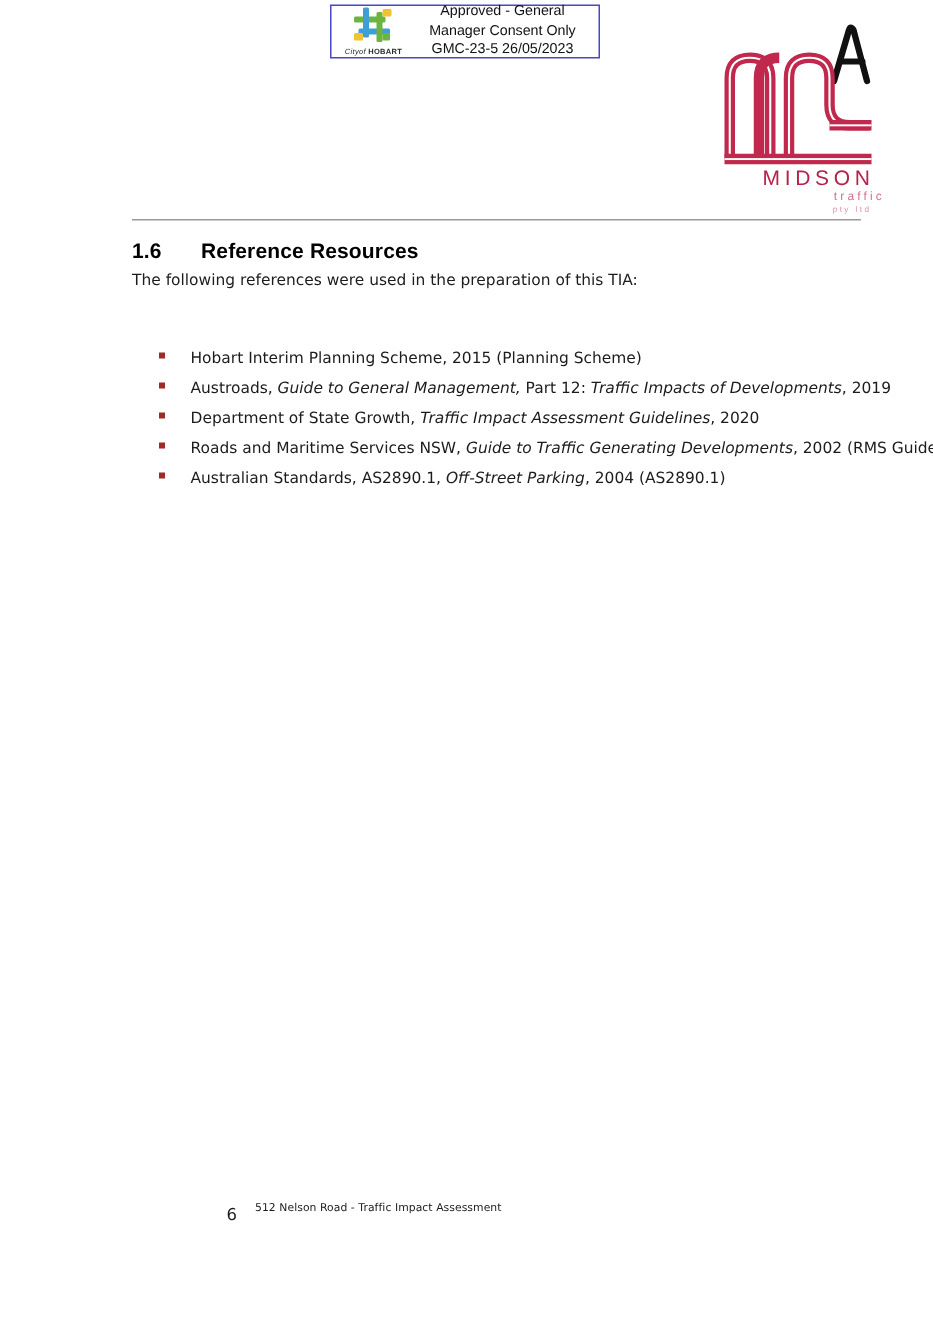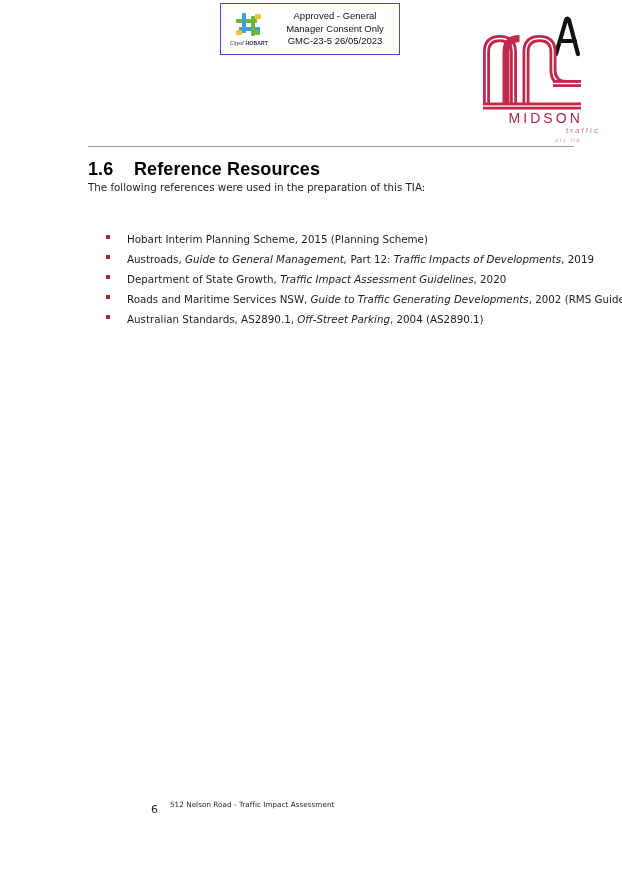--- a/index.html
+++ b/index.html
@@ -15,21 +15,21 @@
     color: #1a1a1a;
     overflow: hidden;
   }
 
   
   .stamp {
     position: absolute;
     left: 220px;
     top: 3px;
     width: 180px;
-    height: 52px;
+    height: 36px;
     border: 1.5px solid #4a46c8;
     background: #ffffff;
     display: flex;
     align-items: center;
     box-sizing: border-box;
   }
   .stamp-logo {
     width: 52px;
     flex: 0 0 52px;
     display: flex;
@@ -107,21 +107,21 @@
     font-family: "Liberation Sans", sans-serif;
     font-size: 14px;
     letter-spacing: 3.1px;
     color: #b5234a;
     line-height: 16px;
     padding-right: 1px;
     box-sizing: border-box;
   }
   .midson-sub {
     position: absolute;
-    left: 18px;
+    left: 8px;
     top: 98px;
     width: 106px;
     text-align: right;
     font-family: "Liberation Sans", sans-serif;
     font-size: 8px;
     letter-spacing: 2.1px;
     color: #d4718c;
     line-height: 10px;
     padding-right: 2px;
     box-sizing: border-box;
@@ -150,21 +150,21 @@
     height: 1px;
     background: #9a9a9a;
   }
 
   
   .heading {
     position: absolute;
     left: 88px;
     top: 159px;
     font-family: "Liberation Sans", sans-serif;
-    font-size: 18px;
+    font-size: 14px;
     font-weight: bold;
     color: #000000;
     letter-spacing: 0.1px;
     white-space: nowrap;
   }
   .heading-num { display: inline-block; width: 46px; }
 
   
   .intro {
     position: absolute;

